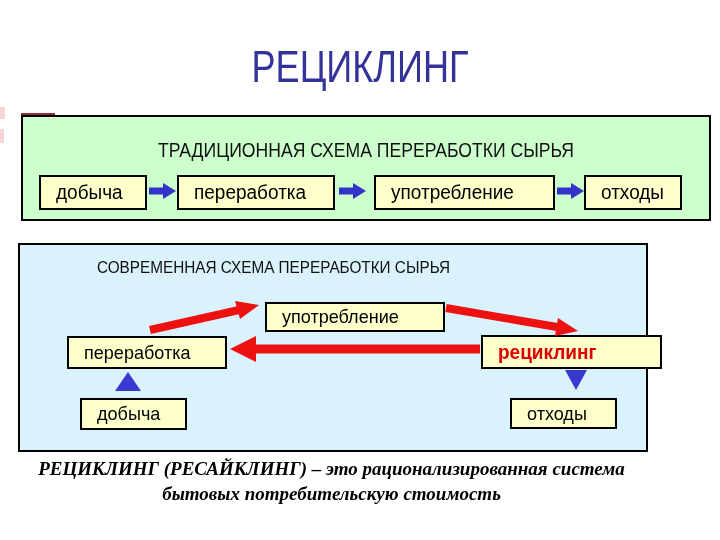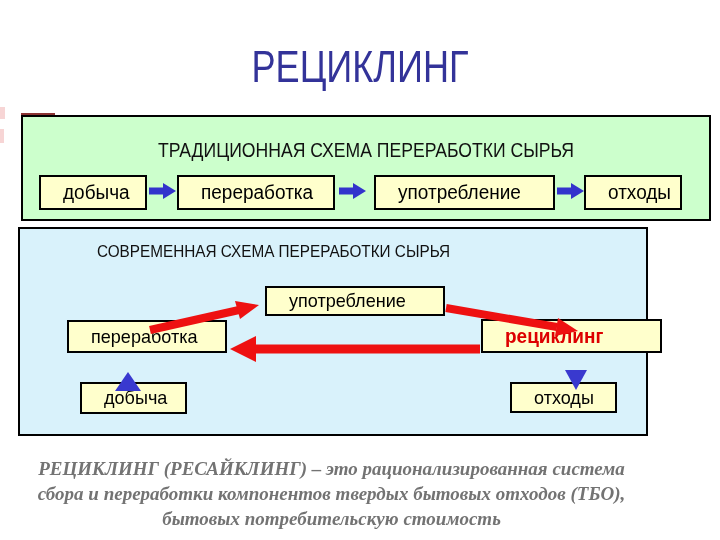--- a/index.html
+++ b/index.html
@@ -14,34 +14,34 @@
     transform:scaleX(0.82);transform-origin:50% 50%;letter-spacing:0px;white-space:nowrap;
   }
   
   .corner-line{position:absolute;left:21px;top:113px;width:34px;height:4px;background:#8b3333;}
   .smudge{position:absolute;background:#f2bfbf;opacity:.65;}
   .smudge.s1{left:0;top:107px;width:5px;height:12px;}
   .smudge.s2{left:0;top:129px;width:4px;height:14px;}
   
   .panel{position:absolute;border:2px solid #000;box-sizing:border-box;}
   .panel.traditional{left:21px;top:115px;width:690px;height:106px;background:#ccffcc;}
-  .panel.modern{left:18px;top:227px;width:630px;height:209px;background:#d9f2fb;}
+  .panel.modern{left:18px;top:243px;width:630px;height:209px;background:#d9f2fb;}
   .panel-heading{position:absolute;white-space:nowrap;font-weight:normal;color:#111;}
   .t-heading{
     top:22px;left:0;width:100%;text-align:center;font-size:20px;
     transform:scaleX(0.88);transform-origin:50% 50%;
   }
   .m-heading{
     top:13px;left:77px;font-size:17px;
     transform:scaleX(0.9);transform-origin:0 50%;
   }
   
   .node{
     position:absolute;background:#ffffcc;border:2px solid #000;box-sizing:border-box;
-    display:flex;align-items:center;padding-left:22px;
+    display:flex;align-items:center;padding-left:15px;
     font-size:20px;color:#000;white-space:nowrap;
   }
   .node .lbl{transform:scaleX(0.95);transform-origin:0 50%;}
   
   .n-t-extraction{left:16px;top:58px;width:108px;height:35px;}
   .n-t-processing{left:154px;top:58px;width:158px;height:35px;}
   .n-t-consumption{left:351px;top:58px;width:181px;height:35px;}
   .n-t-waste{left:561px;top:58px;width:98px;height:35px;}
   
   .n-m-consumption{left:245px;top:57px;width:180px;height:30px;font-size:19px;}
@@ -53,21 +53,21 @@
   .flow-arrow{position:absolute;top:65px;width:27px;height:18px;}
   .fa1{left:126px;}
   .fa2{left:316px;}
   .fa3{left:534px;}
   
   .overlay{position:absolute;left:0;top:0;width:720px;height:540px;pointer-events:none;}
   
   .caption{
     position:absolute;left:0;top:456px;width:663px;text-align:center;
     font-family:"Liberation Serif",serif;font-style:italic;font-weight:bold;
-    font-size:19px;line-height:25px;color:#737373;
+    font-size:19px;line-height:25px;color:#000000;
   }
 </style>
 </head>
 <body>
 
 <div class="slide">
 
   <h1 class="main-title">РЕЦИКЛИНГ</h1>
 
   <div class="corner-line"></div>
@@ -138,17 +138,16 @@
     <g>
       <line x1="480" y1="349" x2="252" y2="349" stroke="#ee1111" stroke-width="9"></line>
       <polygon points="230,349 256,336 256,362" fill="#ee1111"></polygon>
     </g>
     <polygon points="128,372 115,391 141,391" fill="#3939cf"></polygon>
     <polygon points="565,370 587,370 576,390" fill="#3939cf"></polygon>
   </svg>
 
   <div class="caption">
     <div>РЕЦИКЛИНГ (РЕСАЙКЛИНГ) – это рационализированная система</div>
-    <div>сбора и переработки компонентов твердых бытовых отходов (ТБО),</div>
     <div>бытовых потребительскую стоимость</div>
   </div>
 
 </div>
 
 </body></html>

